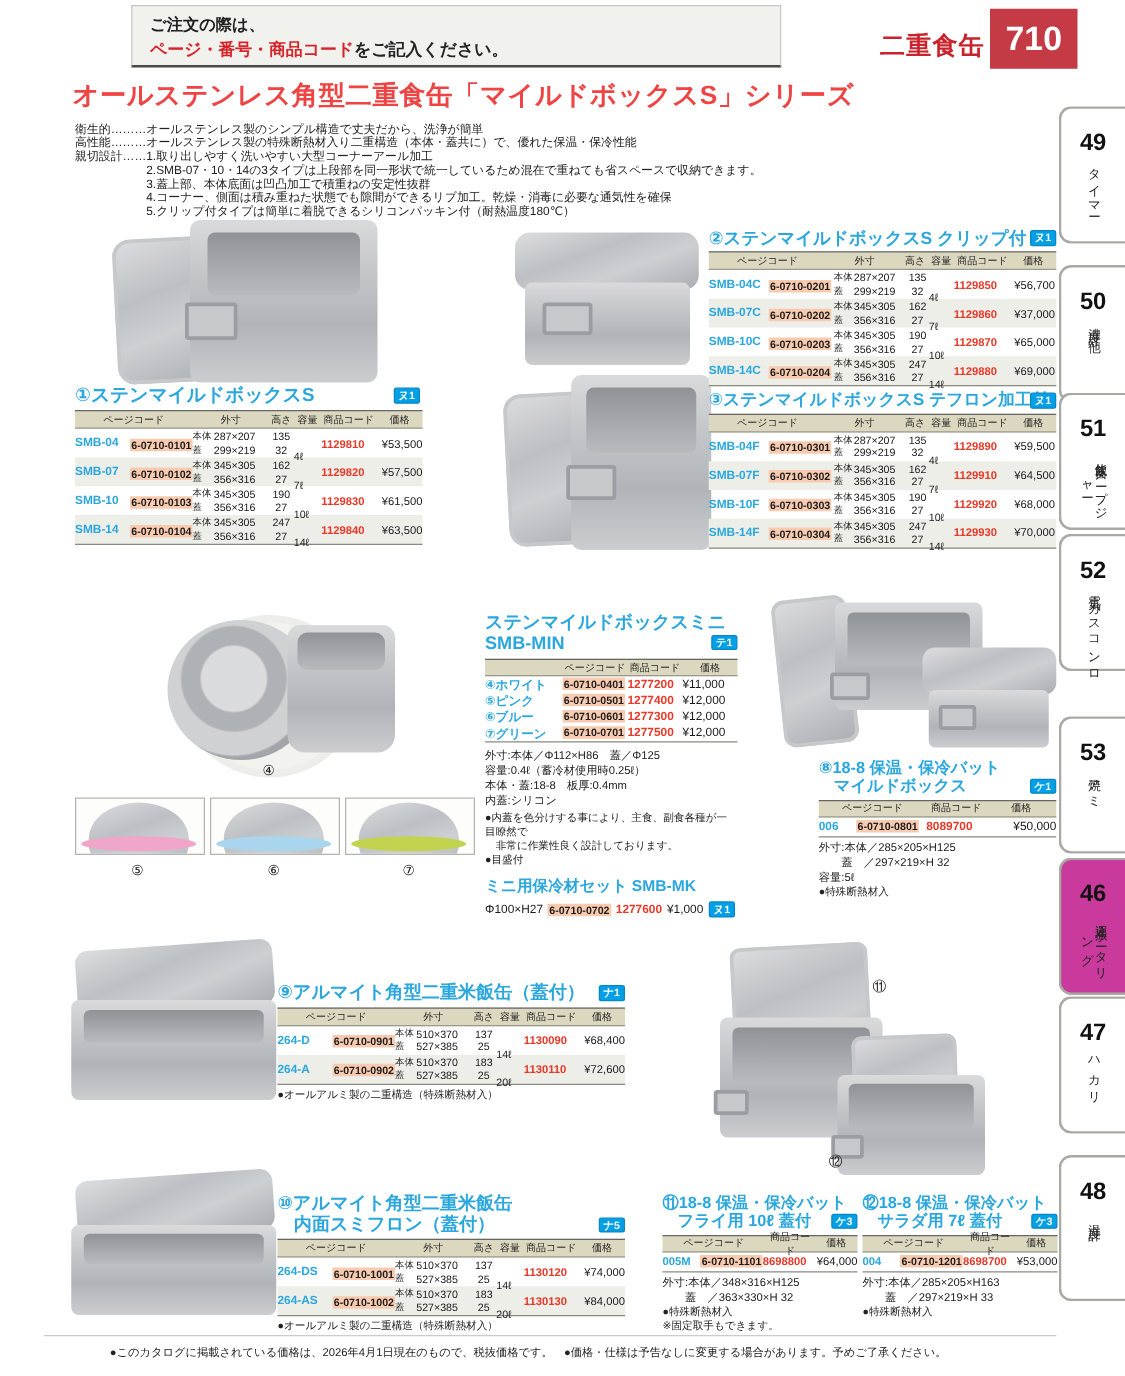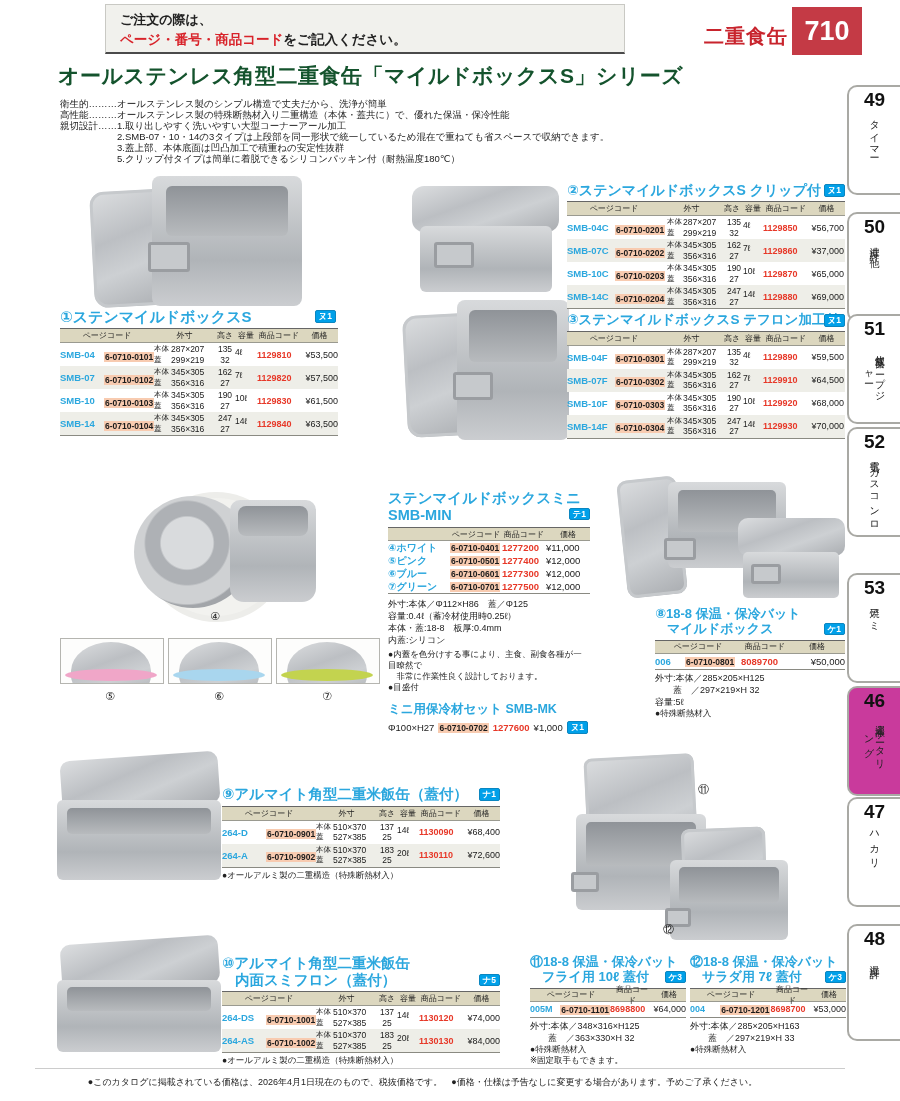--- a/index.html
+++ b/index.html
@@ -10,42 +10,42 @@
   
   .notice{left:105px;top:4px;width:520px;height:50px;background:#f1f1ed;border:1px solid #c9c9c4;
           border-bottom:2px solid #4a4a4a;box-sizing:border-box;padding:6px 0 0 14px}
   .notice .l1{font-size:13px;font-weight:bold;color:#222}
   .notice .l2{font-size:13.5px;font-weight:bold;margin-top:2px;color:#222}
   .notice .red{color:#d8232a}
   .cat{left:680px;top:23px;width:108px;text-align:right;color:#c8242d;font-size:20px;font-weight:bold;letter-spacing:1px}
   .pagebox{left:792px;top:7px;width:70px;height:48px;background:#c43a45;color:#fff;font-size:27px;font-weight:bold;
            display:flex;align-items:center;justify-content:center}
 
-  .main-title{left:58px;top:62px;font-size:21px;font-weight:bold;color:#14532d;letter-spacing:.5px}
+  .main-title{left:58px;top:62px;font-size:21px;font-weight:bold;color:#ef4444;letter-spacing:.5px}
   .features{left:60px;top:98px;font-size:9.5px;line-height:11px;color:#222}
   .features .ind{padding-left:57px}
 
   
   .ttl{color:#2ba7de;font-weight:bold;position:relative;line-height:1.15}
   .ticon{display:inline-block;background:#00a0e9;border:1px solid #0b86c0;color:#fff;font-size:8.5px;
          font-weight:bold;padding:1px 3px;border-radius:2px;line-height:1;vertical-align:middle}
   .thead{display:flex;align-items:center;background:#dcd7bf;border-top:1px solid #666;border-bottom:1px solid #9a9a90;
          height:13px;font-size:8px;color:#222}
   .thead span{text-align:center}
   .w-pc{width:94px}.w-dim{width:61px}.w-h{width:20px}.w-cap{width:22px}.w-co{width:44px}.w-pr{width:37px}
   .trow{display:flex;align-items:center;height:23px}
   .alt{background:#eeeee8}
   .tbot{border-bottom:1px solid #8a8a82}
   .cm{width:44px;font-size:9.5px;font-weight:bold;color:#2ba7de}
   .cc{width:50px}
   .chip{background:#f8cbb0;font-size:8.5px;font-weight:bold;padding:0 1px;white-space:nowrap}
   .cs{width:17px;font-size:7.5px;color:#222}
   .cd{width:44px;font-size:8.5px}
   .ch{width:20px;font-size:8.5px;text-align:center}
-  .ccap{width:22px;font-size:8.5px;align-self:flex-start;padding-top:4px}
+  .ccap{width:22px;font-size:8.5px;align-self:flex-start;padding-top:17px}
   .cco{width:44px;font-size:9px;font-weight:bold;color:#e73828}
   .cp{width:37px;font-size:9px;text-align:right}
   .two{display:flex;flex-direction:column;justify-content:center;line-height:10.5px}
 
   
   .mrow{display:flex;align-items:center;height:13px;font-size:9.5px}
   .mn{width:62px;color:#2ba7de;font-weight:bold;font-size:10px}
   .mc{width:52px}
   .mco{width:44px;color:#e73828;font-weight:bold;font-size:9.5px}
   .mp{width:44px;text-align:left}
@@ -54,21 +54,21 @@
 
   
   .srow{display:flex;align-items:center;height:15px;font-size:9.5px}
   .s8m{width:30px;color:#2ba7de;font-weight:bold}
   .s8c{width:56px}.s8co{width:48px;color:#e73828;font-weight:bold}.s8p{width:56px;text-align:right}
   .s11m{width:32px;color:#2ba7de;font-weight:bold;font-size:9px}
   .s11c{width:52px}.s11co{width:40px;color:#e73828;font-weight:bold;font-size:9px}.s11p{width:40px;text-align:right;font-size:9px}
 
   
   .stab{position:absolute;left:847px;width:53px;box-sizing:border-box;background:#fff;border:2px solid #a9a9a4;
-        border-right:none;border-radius:10px 0 0 10px;text-align:center;padding-top:2px;height:110px}
+        border-right:none;border-radius:10px 0 0 10px;text-align:center;padding-top:17px;height:110px}
   .stab .n{font-size:19px;font-weight:bold;color:#111;line-height:21px}
   .stab .l{display:inline-block;writing-mode:vertical-rl;font-size:10px;letter-spacing:2px;max-height:84px;
            line-height:11px;margin-top:2px;color:#222}
   .stab.active{background:#c93a9c}
 
   
   .metal{background:linear-gradient(160deg,#dcdee0 0%,#bcbfc3 38%,#cdd0d3 62%,#a9acb0 100%)}
   .metal2{background:linear-gradient(180deg,#d8dadc 0%,#c2c5c8 35%,#b0b4b8 65%,#cbcdd0 100%)}
   .inner{background:linear-gradient(180deg,#8f9398,#b8bbbe)}
   .frame{position:absolute;width:102px;height:44px;border:1px solid #b5b5b0;background:#fdfdfc;overflow:hidden}
@@ -91,20 +91,21 @@
       <span>710</span>
     </div>
 
   <div class="abs main-title">オールステンレス角型二重食缶「マイルドボックスS」シリーズ</div>
   <div class="abs features">
     <div>衛生的………オールステンレス製のシンプル構造で丈夫だから、洗浄が簡単</div>
     <div>高性能………オールステンレス製の特殊断熱材入り二重構造（本体・蓋共に）で、優れた保温・保冷性能</div>
     <div>親切設計……1.取り出しやすく洗いやすい大型コーナーアール加工</div>
     <div class="ind">2.SMB-07・10・14の3タイプは上段部を同一形状で統一しているため混在で重ねても省スペースで収納できます。</div>
     <div class="ind">3.蓋上部、本体底面は凹凸加工で積重ねの安定性抜群</div>
+    <div class="ind">4.コーナー、側面は積み重ねた状態でも隙間ができるリブ加工。乾燥・消毒に必要な通気性を確保</div>
     <div class="ind">5.クリップ付タイプは簡単に着脱できるシリコンパッキン付（耐熱温度180℃）</div>
   </div>
 
   <div class="abs" style="left:90px;top:172px;width:222px;height:145px">
     <div class="metal" style="position:absolute;left:2px;top:18px;width:88px;height:116px;border-radius:14px;transform:rotate(-3deg);box-shadow:inset 0 0 0 3px #c6c9cc"></div>
     <div class="metal2" style="position:absolute;left:62px;top:4px;width:150px;height:130px;border-radius:8px">
       <div class="inner" style="position:absolute;left:14px;top:10px;right:14px;height:50px;border-radius:6px"></div>
       <div style="position:absolute;left:-4px;top:66px;width:36px;height:24px;border:3px solid #9a9da1;background:#c6c9cc;border-radius:3px"></div>
     </div>
   </div>

